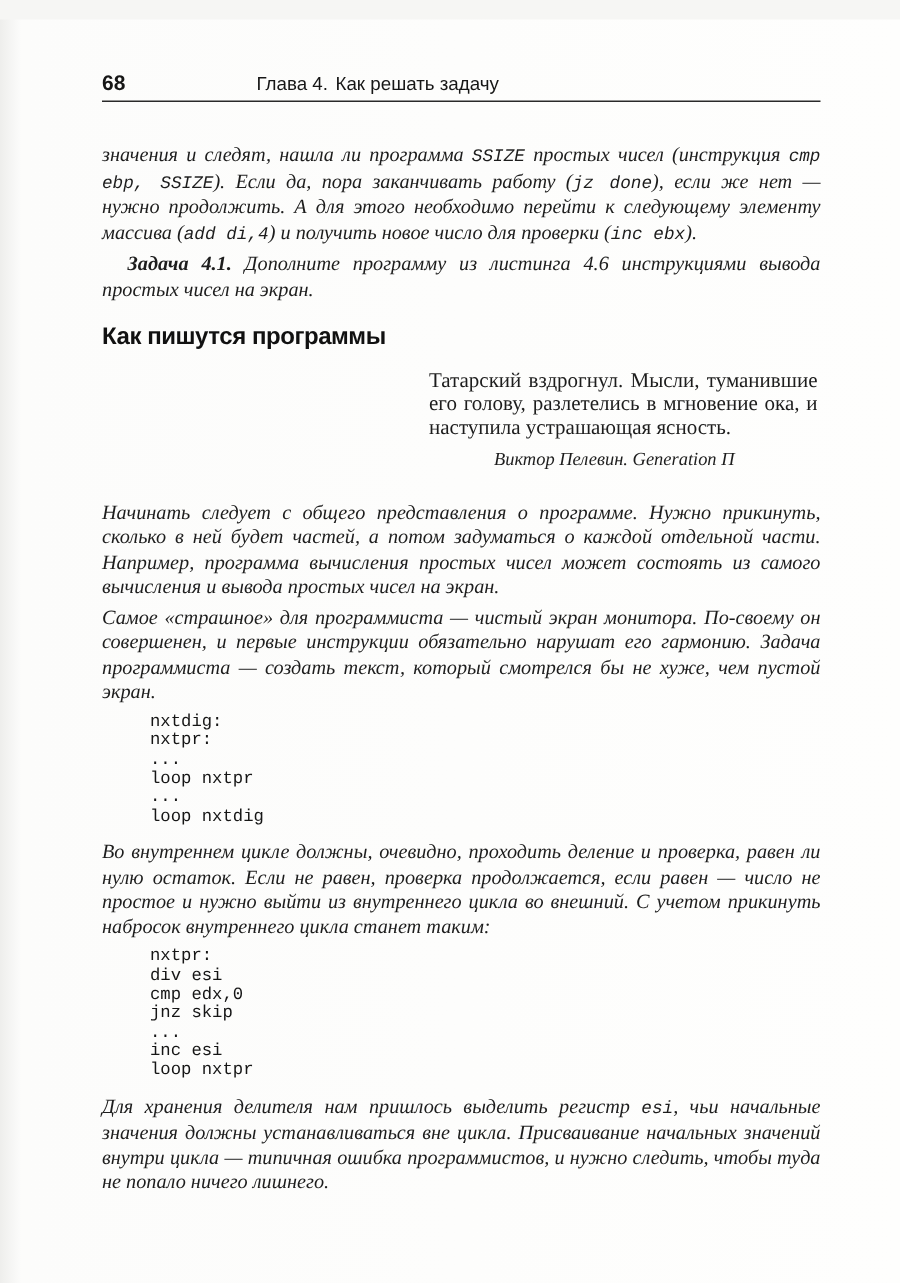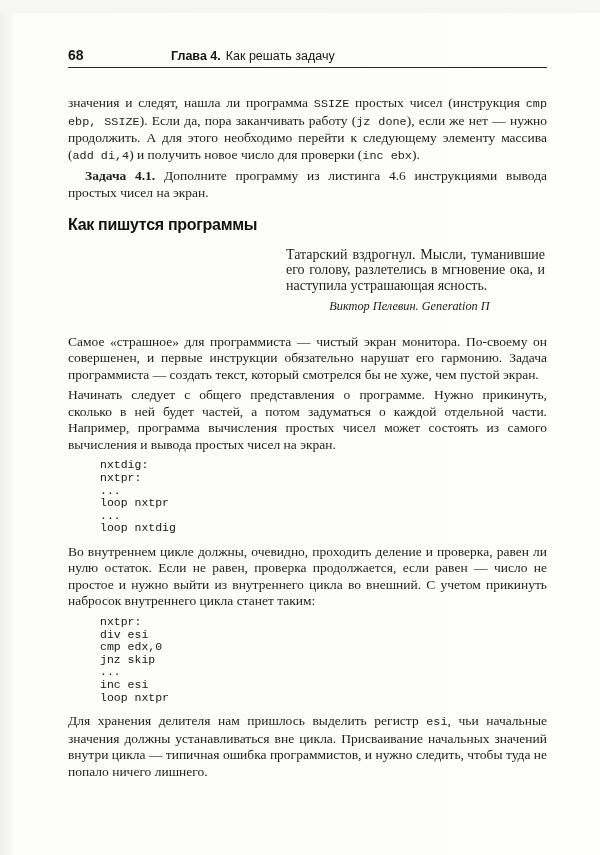--- a/index.html
+++ b/index.html
@@ -24,41 +24,42 @@
     align-items: baseline;
     font-family: "Liberation Sans", sans-serif;
     color: #161616;
   }
   .runhead .pagenum {
     font-size: 14px;
     font-weight: bold;
     width: 55px;
   }
   .runhead .chapter-label {
-    font-weight: bold;
+    font-weight: normal;
     font-size: 12.5px;
     margin-right: 5px;
     padding-left: 48px;
   }
   .runhead .chapter-title {
     font-size: 12.5px;
   }
   .header-rule {
     border: none;
     border-top: 1.7px solid #2a2a2a;
     margin: 4px 0 0 0;
   }
   
   .content { margin-top: 27px; }
   p.body {
     font-family: "Liberation Serif", serif;
     font-size: 13.5px;
     line-height: 16.5px;
     text-align: justify;
     margin: 0 0 4px 0;
+    font-style: italic;
   }
   p.body.indent { text-indent: 17px; }
   .bold { font-weight: bold; }
   .mono {
     font-family: "Liberation Mono", "DejaVu Sans Mono", monospace;
     font-size: 11.8px;
   }
   h1.section-heading {
     font-family: "Liberation Sans", sans-serif;
     font-size: 16px;
@@ -108,22 +109,22 @@
   </header>
   <hr class="header-rule">
   <main class="content" id="content">
       <p class="body"><span>значения и следят, нашла ли программа </span><span class="mono">SSIZE</span><span> простых чисел (инструкция </span><span class="mono">cmp ebp, SSIZE</span><span>). Если да, пора заканчивать работу (</span><span class="mono">jz done</span><span>), если же нет — нужно продолжить. А для этого необходимо перейти к следующему элементу массива (</span><span class="mono">add di,4</span><span>) и получить новое число для проверки (</span><span class="mono">inc ebx</span><span>).</span></p>
       <p class="body indent"><span class="bold">Задача 4.1.</span><span> Дополните программу из листинга 4.6 инструкциями вывода простых чисел на экран.</span></p>
       <h1 class="section-heading">Как пишутся программы</h1>
       <div class="epigraph">
         <p class="epigraph-text">Татарский вздрогнул. Мысли, туманившие его голову, разлетелись в мгновение ока, и наступила устрашающая ясность.</p>
         <p class="epigraph-attr">Виктор Пелевин. Generation П</p>
       </div>
+      <p class="body"><span>Начинать следует с общего представления о программе. Нужно прикинуть, сколько в ней будет частей, а потом задуматься о каждой отдельной части. Например, программа вычисления простых чисел может состоять из самого вычисления и вывода простых чисел на экран.</span></p>
       <p class="body"><span>Самое «страшное» для программиста — чистый экран монитора. По-своему он совершенен, и первые инструкции обязательно нарушат его гармонию. Задача программиста — создать текст, который смотрелся бы не хуже, чем пустой экран.</span></p>
-      <p class="body"><span>Начинать следует с общего представления о программе. Нужно прикинуть, сколько в ней будет частей, а потом задуматься о каждой отдельной части. Например, программа вычисления простых чисел может состоять из самого вычисления и вывода простых чисел на экран.</span></p>
       <pre class="code">nxtdig:
 nxtpr:
 ...
 loop nxtpr
 ...
 loop nxtdig</pre>
       <p class="body"><span>Во внутреннем цикле должны, очевидно, проходить деление и проверка, равен ли нулю остаток. Если не равен, проверка продолжается, если равен — число не простое и нужно выйти из внутреннего цикла во внешний. С учетом прикинуть набросок внутреннего цикла станет таким:</span></p>
       <pre class="code">nxtpr:
 div esi
 cmp edx,0

